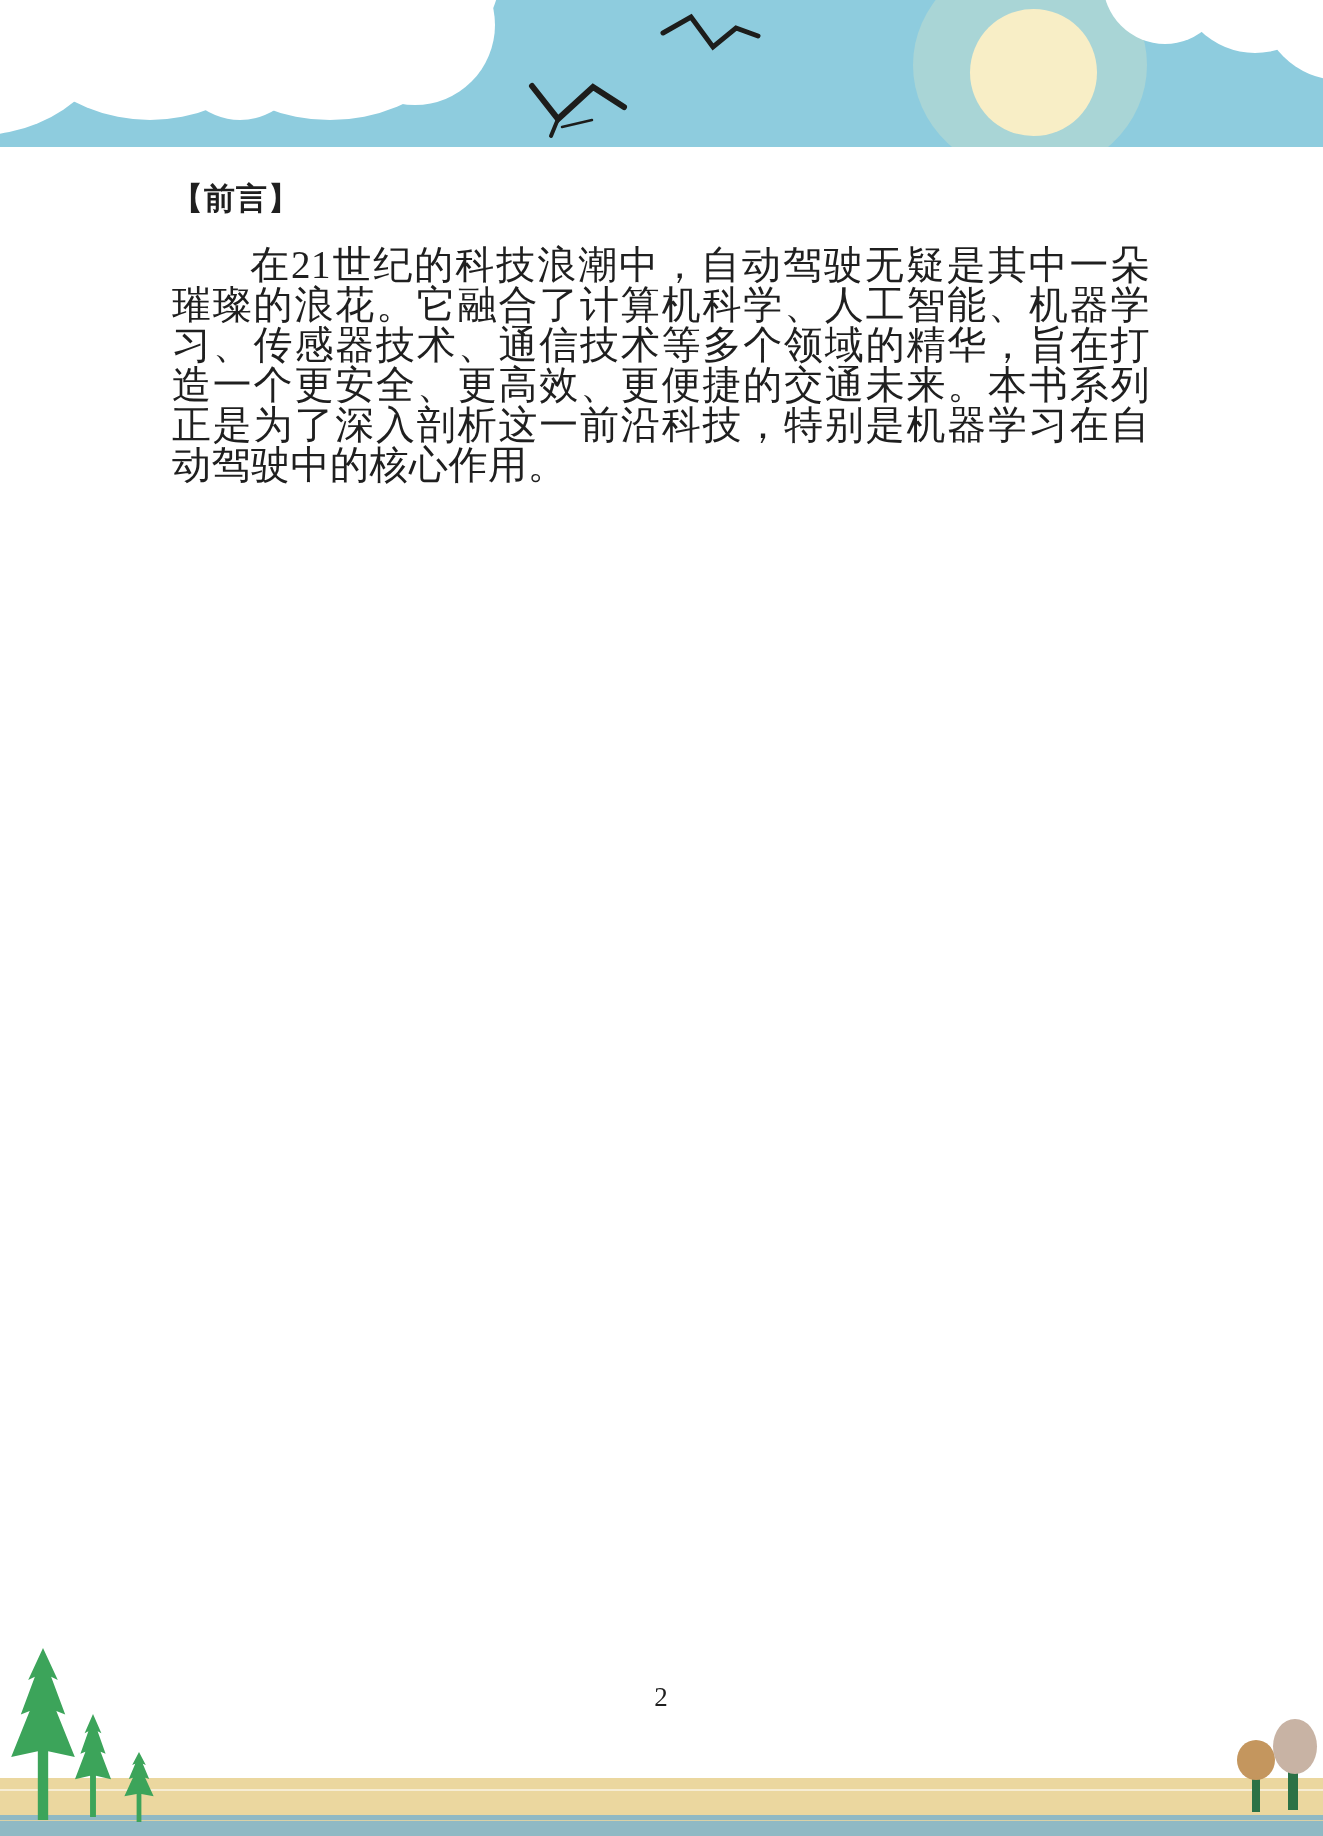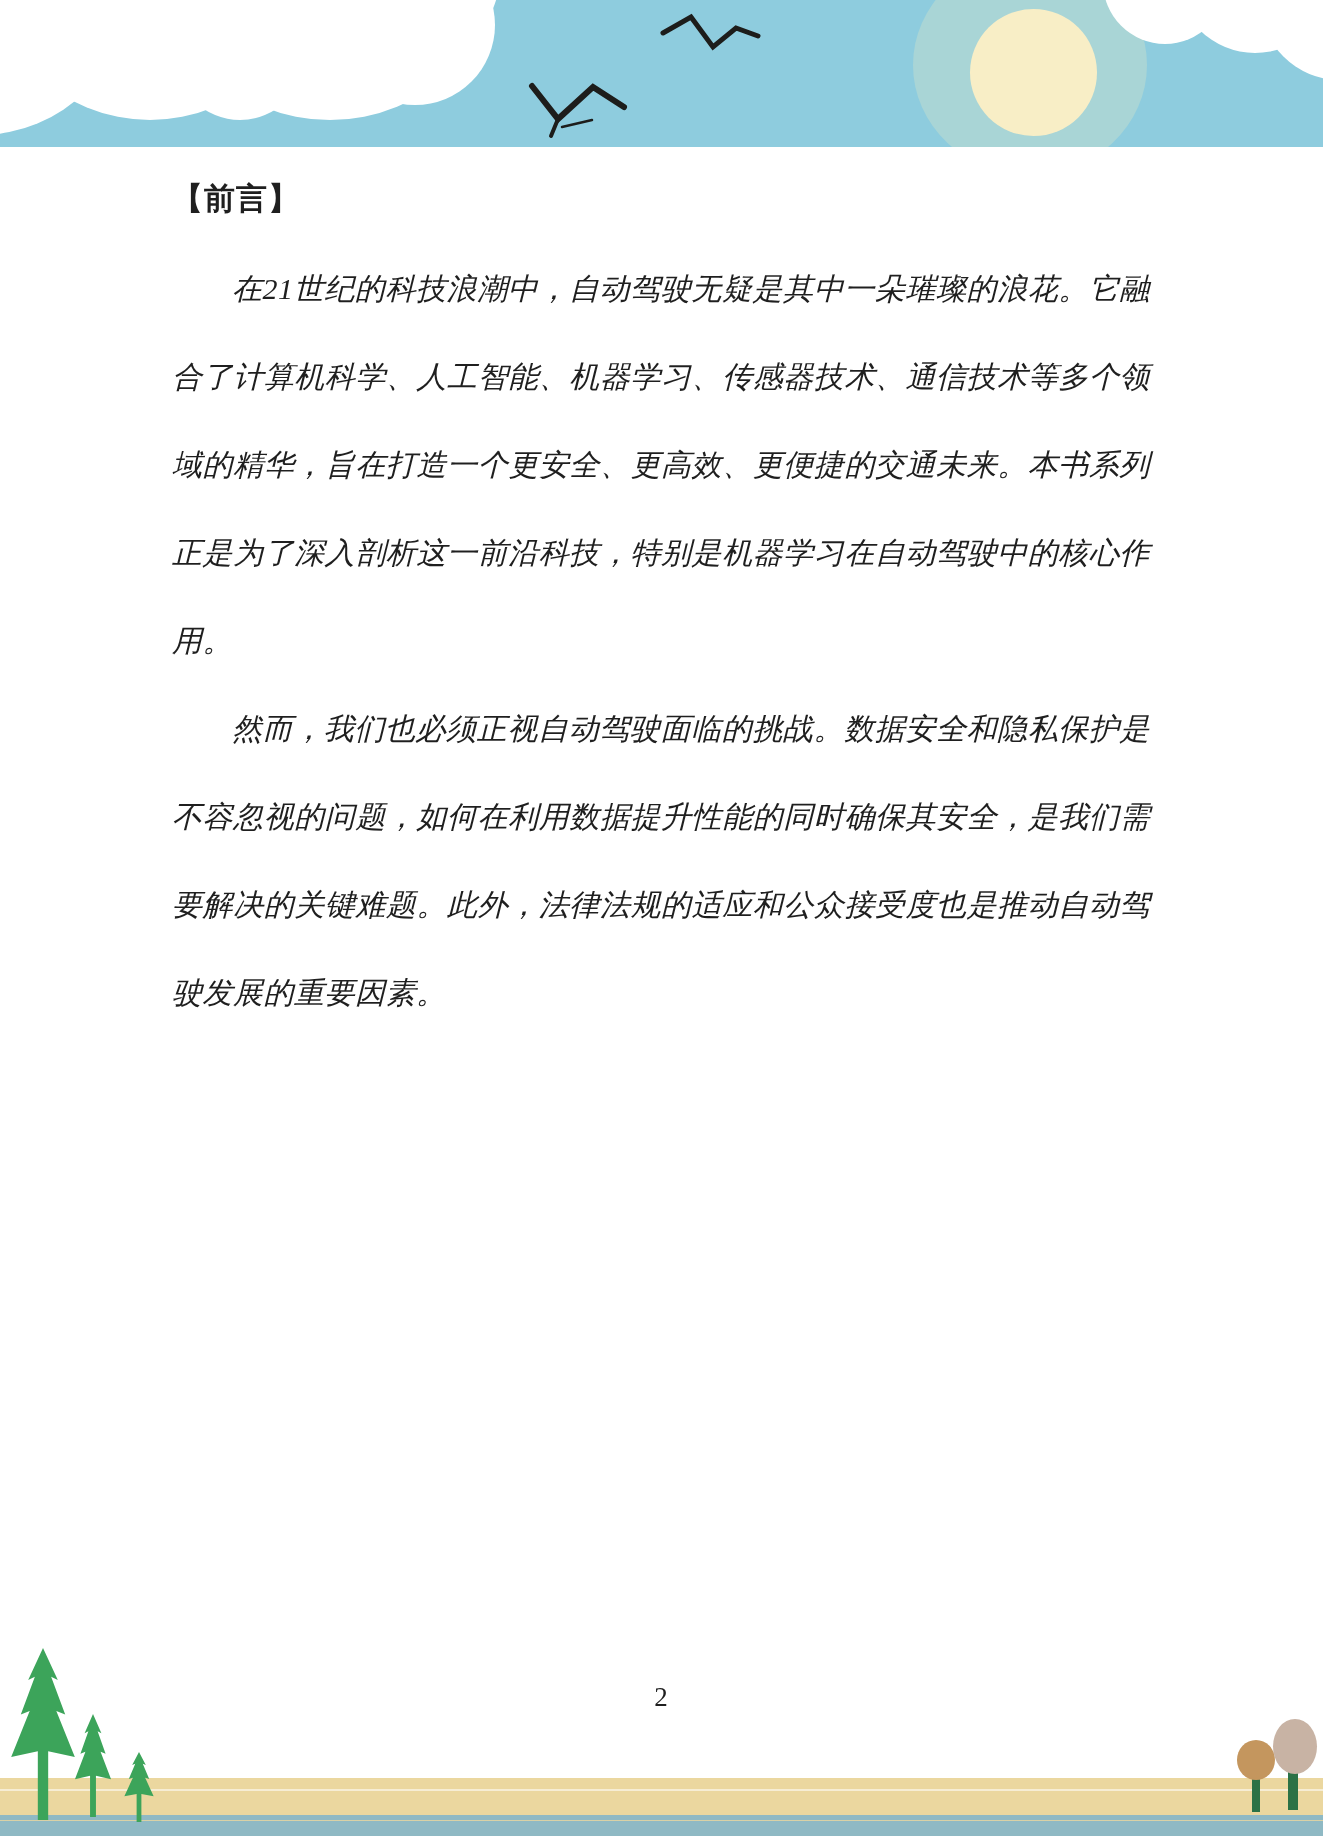--- a/index.html
+++ b/index.html
@@ -39,24 +39,23 @@
   .birds{position:absolute;left:0;top:0;width:1323px;height:147px;}
   
   .content{
     position:absolute;left:172px;top:168px;width:978px;
   }
   .heading{
     margin:0;font-size:31px;line-height:62px;font-weight:bold;
     letter-spacing:1px;
   }
   .para{
-    margin:0;font-size:30px;line-height:88px;
+    margin:0;font-size:39px;line-height:40px;
     text-align:justify;text-indent:2em;
     letter-spacing:0.5px;
-    font-style:italic;
   }
   .para:first-child{margin-top:15px;}
   
   .page-number{
     position:absolute;left:172px;width:978px;top:1682px;
     text-align:center;font-size:27px;color:#1f1f1f;
   }
   .sand{
     position:absolute;left:0;top:1778px;width:1323px;height:37px;
     background:var(--sand-color,#ebd79f);
@@ -105,21 +104,20 @@
       <path d="M558,119 L551,136" fill="none" style="stroke:var(--bird-color,#1d1d1b)" stroke-width="4" stroke-linecap="round"></path>
       <path d="M562,127 L592,120" fill="none" style="stroke:var(--bird-color,#1d1d1b)" stroke-width="2.5" stroke-linecap="round"></path>
       <path d="M663,33 L691,17 L713,47 L736,28 L758,36" fill="none" style="stroke:var(--bird-color,#1d1d1b)" stroke-width="5" stroke-linejoin="miter" stroke-linecap="round"></path>
     </svg>
   </header>
 
   <main class="content">
     <h1 class="heading">【前言】</h1>
     <div>
         <p class="para">在21世纪的科技浪潮中，自动驾驶无疑是其中一朵璀璨的浪花。它融合了计算机科学、人工智能、机器学习、传感器技术、通信技术等多个领域的精华，旨在打造一个更安全、更高效、更便捷的交通未来。本书系列正是为了深入剖析这一前沿科技，特别是机器学习在自动驾驶中的核心作用。</p>
-        <p class="para">然而，我们也必须正视自动驾驶面临的挑战。数据安全和隐私保护是不容忽视的问题，如何在利用数据提升性能的同时确保其安全，是我们需要解决的关键难题。此外，法律法规的适应和公众接受度也是推动自动驾驶发展的重要因素。</p>
       </div>
   </main>
 
   <div class="page-number">2</div>
 
   <footer>
     <div class="sand"></div>
     <div class="sand-line"></div>
     <div class="water"></div>
     <div class="water-line"></div>

